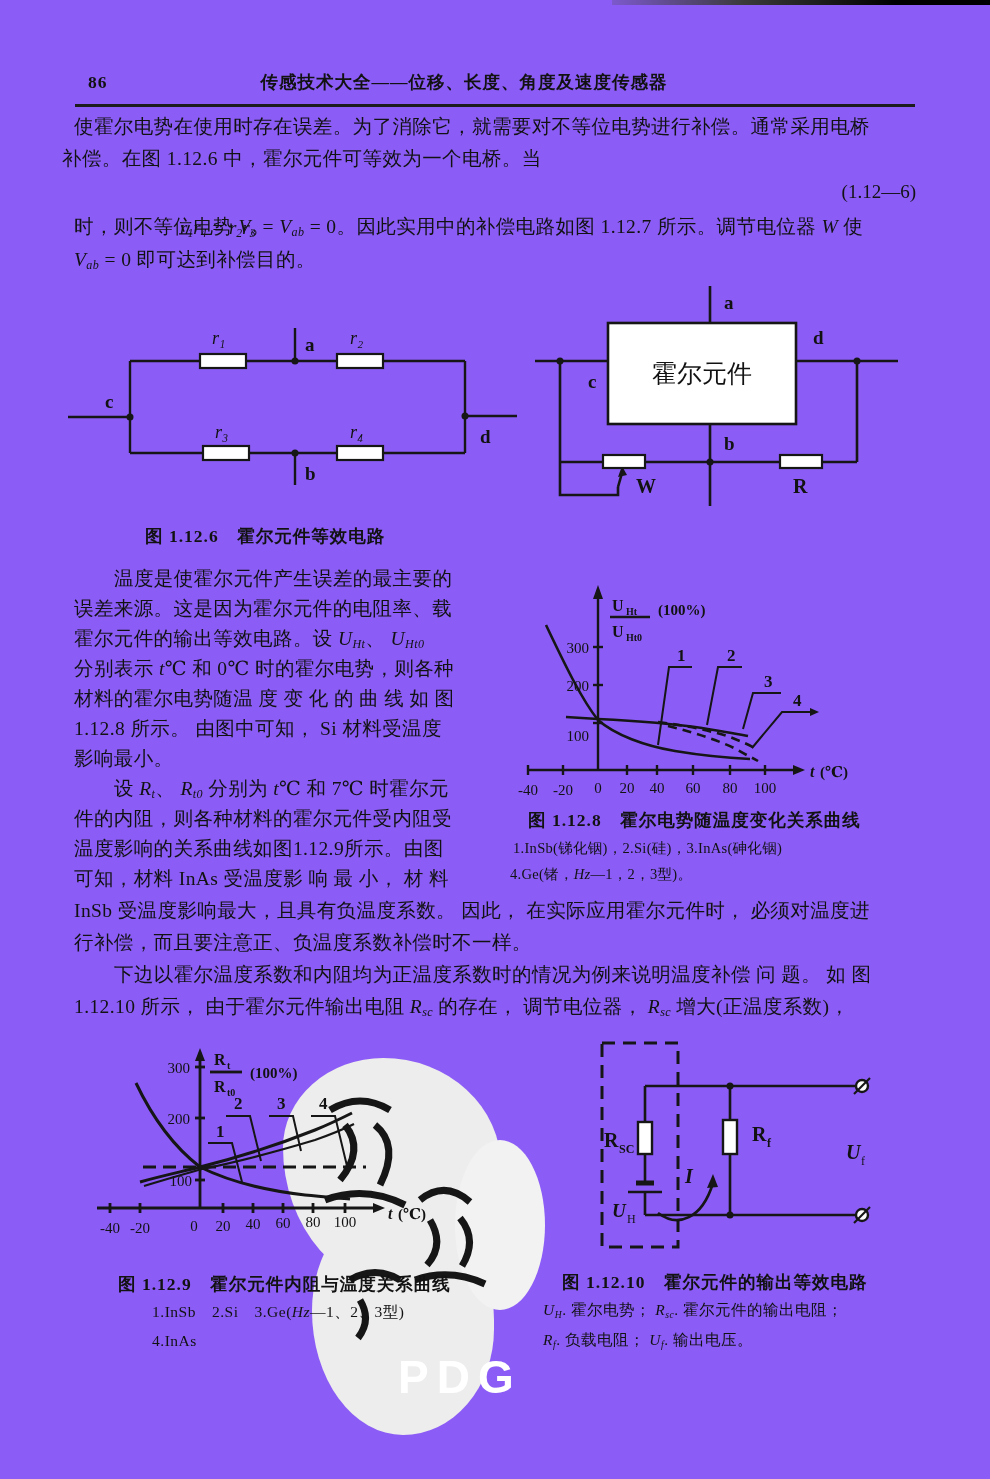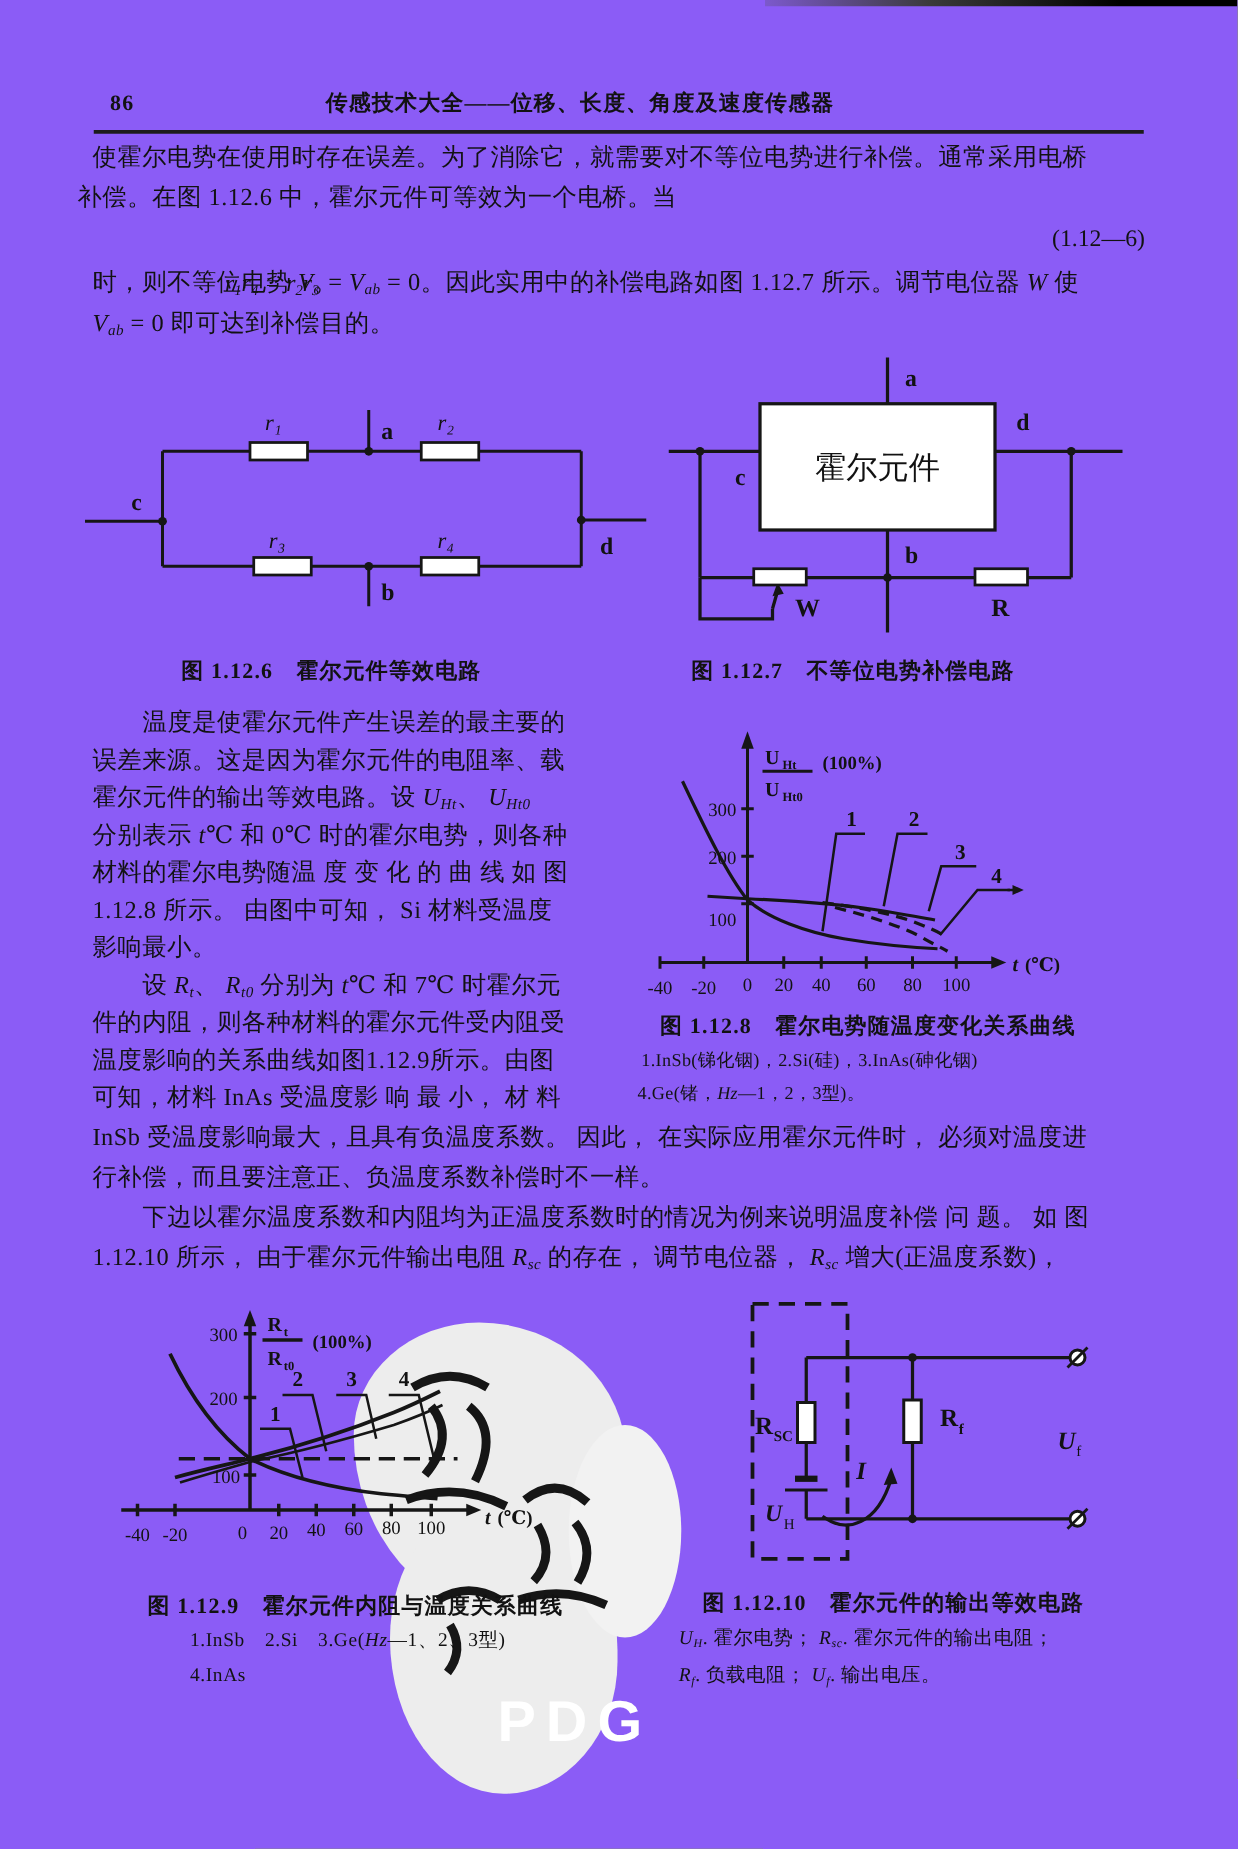--- a/index.html
+++ b/index.html
@@ -113,21 +113,20 @@
       <circle cx="180" cy="184" r="3.5"></circle>
     </g>
     <text x="172" y="104" font-size="25" text-anchor="middle">霍尔元件</text>
     <text x="194" y="31" font-size="19" font-weight="bold">a</text>
     <text x="194" y="172" font-size="19" font-weight="bold">b</text>
     <text x="58" y="110" font-size="19" font-weight="bold">c</text>
     <text x="283" y="66" font-size="19" font-weight="bold">d</text>
     <text x="106" y="215" font-size="20" font-weight="bold">W</text>
     <text x="263" y="215" font-size="20" font-weight="bold">R</text>
   </svg>
-  <div class="t cap" style="left:553px;top:524px;">图 1.12.7　不等位电势补偿电路</div>
 
   <div class="t body-line ind" style="left:74px;top:566px;">温度是使霍尔元件产生误差的最主要的</div>
   <div class="t body-line" style="left:74px;top:596px;">误差来源。这是因为霍尔元件的电阻率、载</div>
   <div class="t body-line" style="left:74px;top:626px;"><span>霍尔元件的输出等效电路。设 </span><span class="sg-i">U</span><span class="sg-isub">Ht</span><span>、 </span><span class="sg-i">U</span><span class="sg-isub">Ht0</span></div>
   <div class="t body-line" style="left:74px;top:656px;"><span>分别表示 </span><span class="sg-i">t</span><span>℃ 和 0℃ 时的霍尔电势，则各种</span></div>
   <div class="t body-line" style="left:74px;top:686px;">材料的霍尔电势随温 度 变 化 的 曲 线 如 图</div>
   <div class="t body-line" style="left:74px;top:716px;">1.12.8 所示。 由图中可知， Si 材料受温度</div>
   <div class="t body-line" style="left:74px;top:746px;">影响最小。</div>
   <div class="t body-line ind" style="left:74px;top:776px;"><span>设 </span><span class="sg-i">R</span><span class="sg-isub">t</span><span>、 </span><span class="sg-i">R</span><span class="sg-isub">t0</span><span> 分别为 </span><span class="sg-i">t</span><span>℃ 和 7℃ 时霍尔元</span></div>
   <div class="t body-line" style="left:74px;top:806px;">件的内阻，则各种材料的霍尔元件受内阻受</div>

